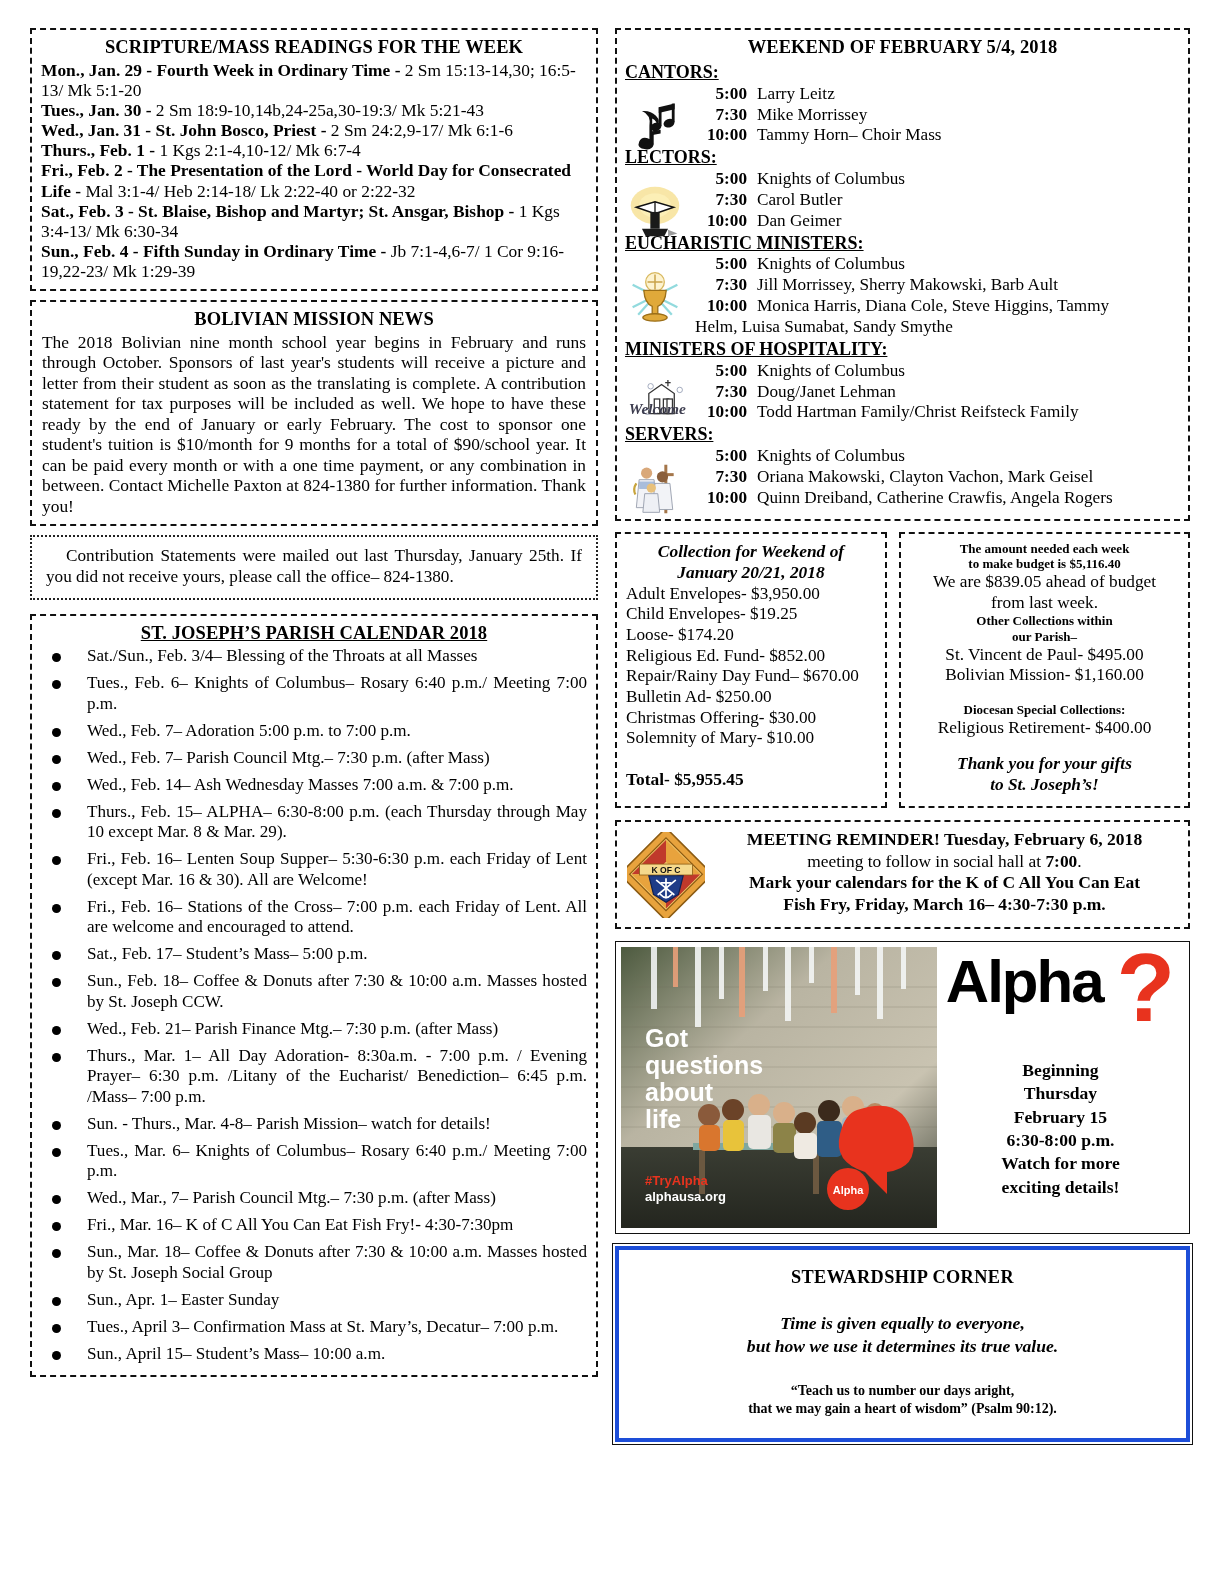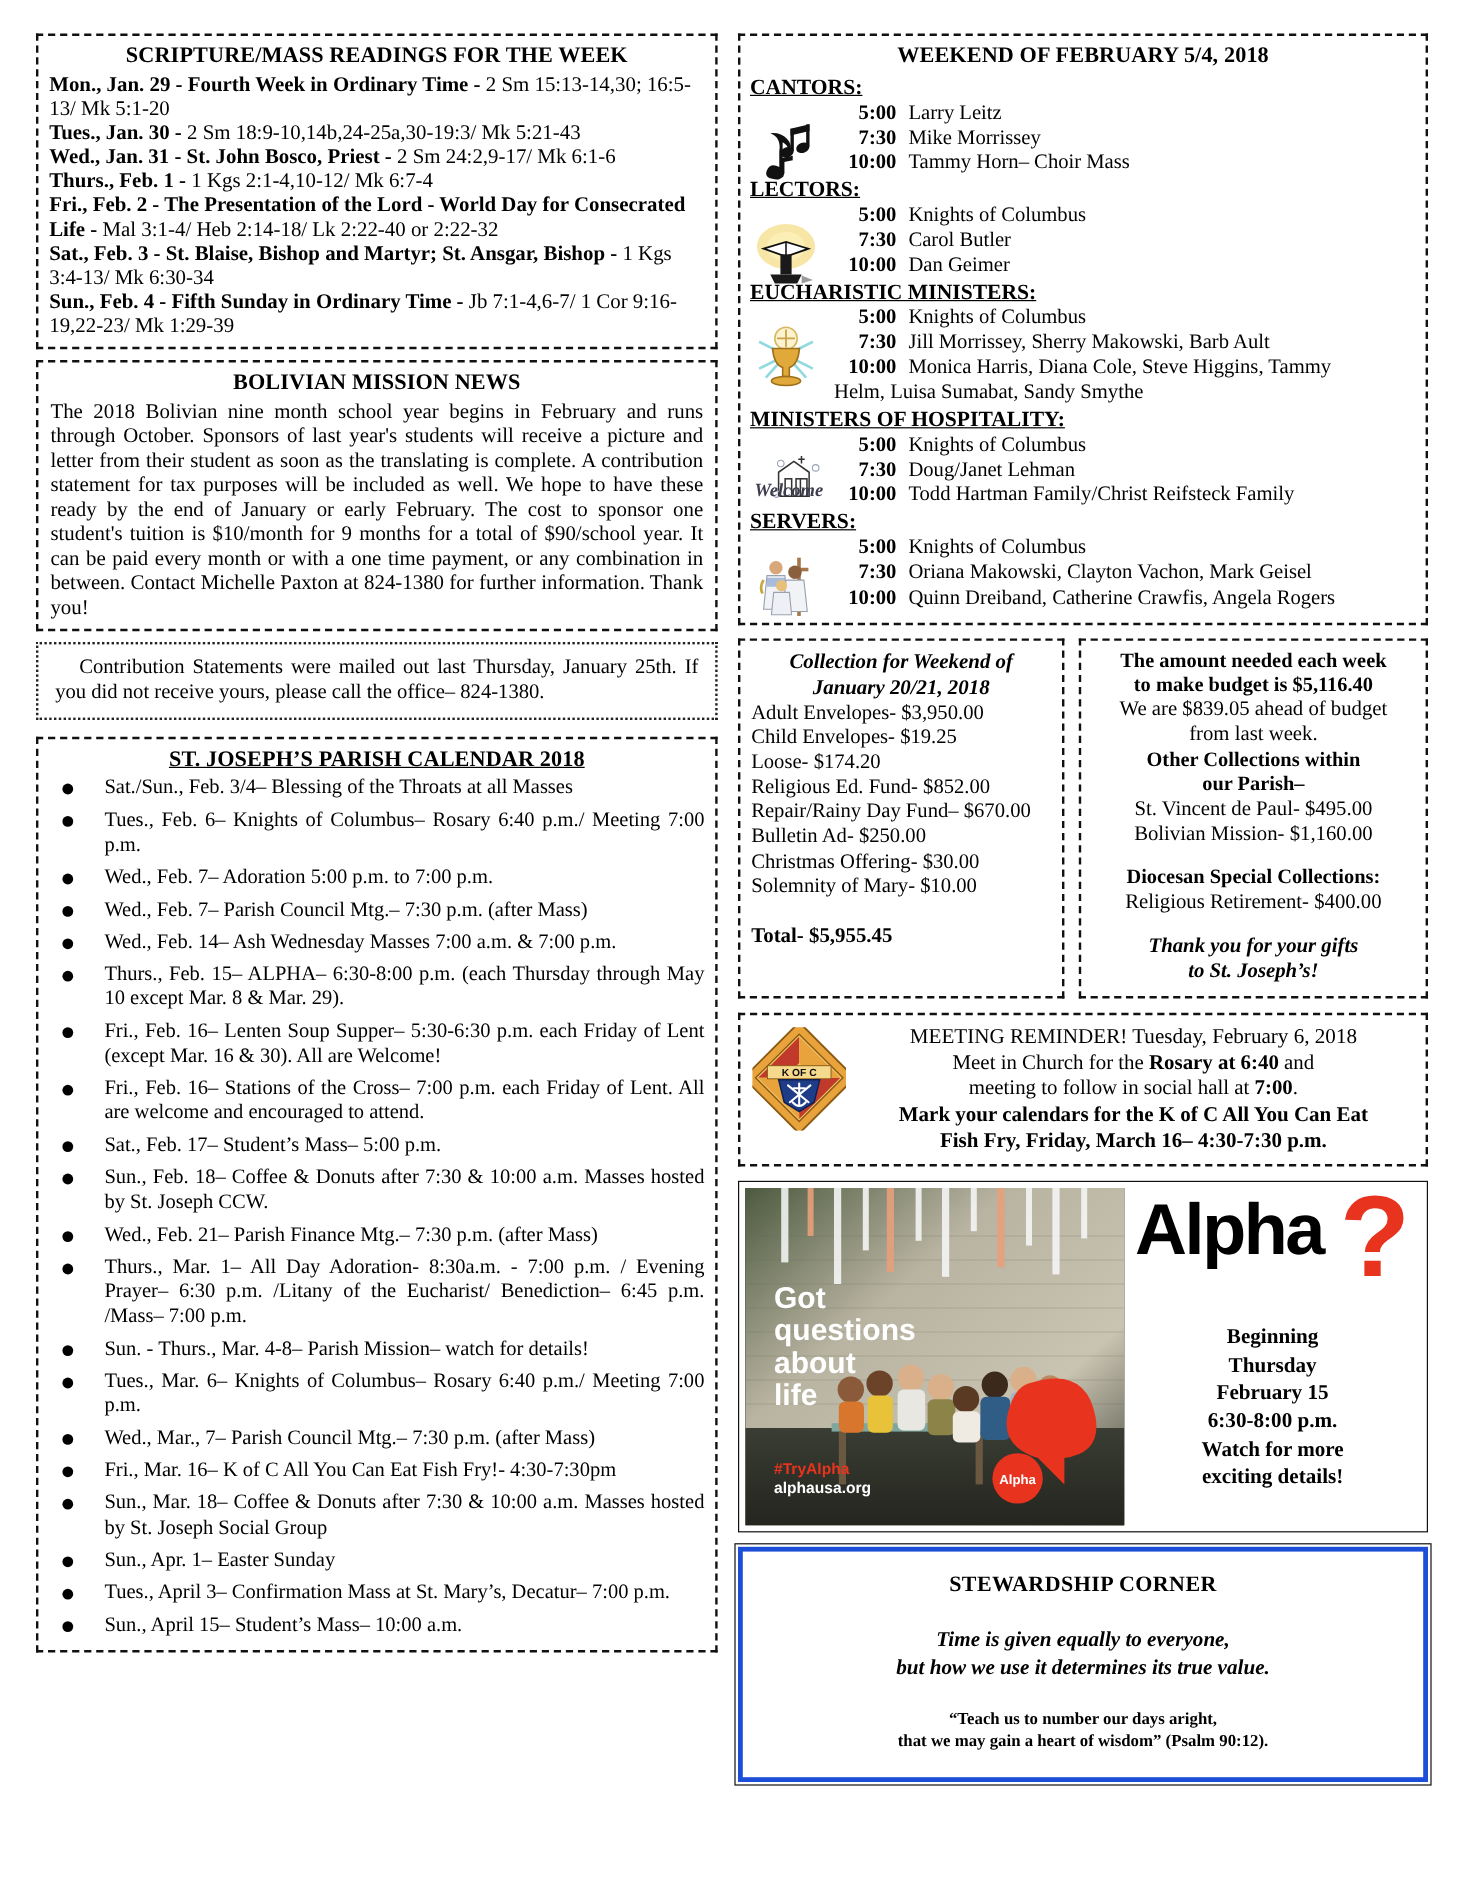--- a/index.html
+++ b/index.html
@@ -66,30 +66,30 @@
   .mcont{padding-left:70px;font-size:17.2px;line-height:1.215;}
   .micon{position:absolute;left:2px;top:14px;width:58px;height:58px;}
 
   
   .collrow{display:flex;gap:12px;margin-bottom:12px;align-items:stretch;}
   .coll-a{flex:0 0 272px;padding:7px 9px 10px 9px;}
   .coll-b{flex:1;padding:7px 9px 10px 9px;text-align:center;}
   .coll-a .ttl{font-size:17.4px;font-weight:bold;font-style:italic;text-align:center;line-height:1.18;margin-bottom:1px;}
   .coll-a .item{font-size:17.2px;line-height:1.2;}
   .coll-a .total{font-size:17.4px;font-weight:bold;margin-top:20px;}
-  .coll-b .b{font-weight:bold;font-size:17px;line-height:1.2;}
+  .coll-b .b{font-weight:bold;font-size:13px;line-height:1.2;}
   .coll-b .n{font-size:17.3px;line-height:1.2;}
   .coll-b .sp{height:16px;}
   .coll-b .thanks{font-weight:bold;font-style:italic;font-size:17.3px;line-height:1.2;}
 
   
   .meeting{padding:7px 10px 9px 10px;margin-bottom:12px;display:flex;gap:6px;align-items:flex-start;}
   .meeting .kofc{flex:0 0 78px;height:86px;margin-top:3px;}
   .meeting .mtext{flex:1;text-align:center;}
-  .meeting .l1{font-size:17.6px;font-weight:normal;line-height:1.24;}
+  .meeting .l1{font-size:17.6px;font-weight:bold;line-height:1.24;}
   .meeting .l2{font-size:17.4px;line-height:1.24;}
   .meeting .l3{font-size:17.5px;font-weight:bold;line-height:1.24;}
 
   
   .alpha{padding:5px;margin-bottom:12px;display:flex;gap:0;align-items:stretch;height:293px;box-sizing:border-box;}
   .alpha-photo{flex:0 0 316px;position:relative;overflow:hidden;background:#2c3026;}
   .alpha-right{flex:1;display:flex;flex-direction:column;align-items:center;padding-top:6px;}
   .alpha-logo{display:flex;align-items:flex-start;justify-content:center;gap:14px;height:92px;}
   .alpha-word{font-family:"Liberation Sans","DejaVu Sans",sans-serif;font-size:60px;font-weight:bold;line-height:.95;letter-spacing:-2px;}
   .alpha-q{font-family:"Liberation Sans","DejaVu Sans",sans-serif;font-size:96px;font-weight:bold;line-height:.72;}
@@ -391,21 +391,20 @@
               <line x1="12" y1="8" x2="-10" y2="26"></line>
               <line x1="0" y1="6" x2="0" y2="30"></line>
               <path d="M -7 26 q 7 8 14 0"></path>
               <line x1="-6" y1="11" x2="6" y2="11"></line>
             </g>
           </g>
         </svg>
       </div>
       <div class="mtext">
         <div class="l1">MEETING REMINDER!  Tuesday, February 6, 2018</div>
-        <div class="l2"><span>Meet in Church for the </span><b>Rosary at 6:40</b><span> and</span></div>
         <div class="l2"><span>meeting to follow in social hall at </span><b>7:00</b><span>.</span></div>
         <div class="l3">Mark your calendars for the K of C All You Can Eat</div>
         <div class="l3">Fish Fry, Friday, March 16– 4:30-7:30 p.m.</div>
       </div>
     </div>
 
     <div class="bx bx-solid alpha">
       <div class="alpha-photo">
         <svg viewBox="0 0 316 283" width="316" height="283" preserveAspectRatio="xMidYMid slice" aria-hidden="true">
           <defs>

